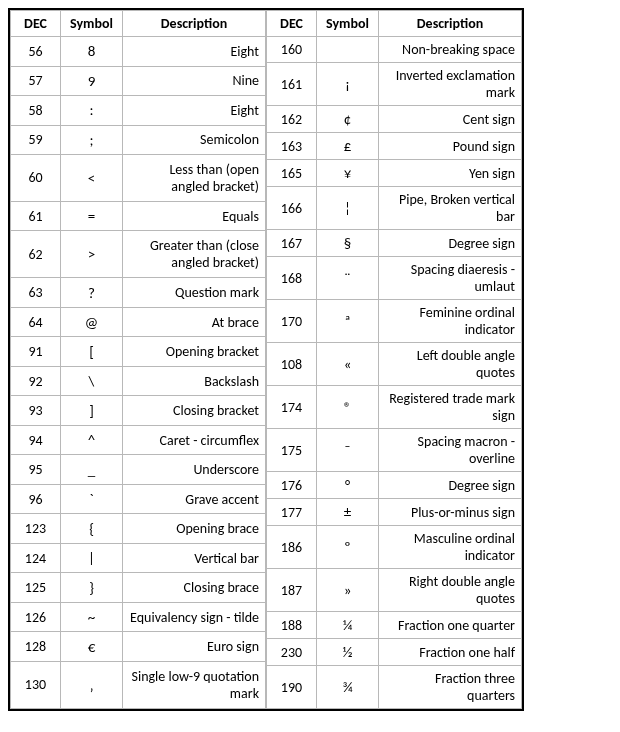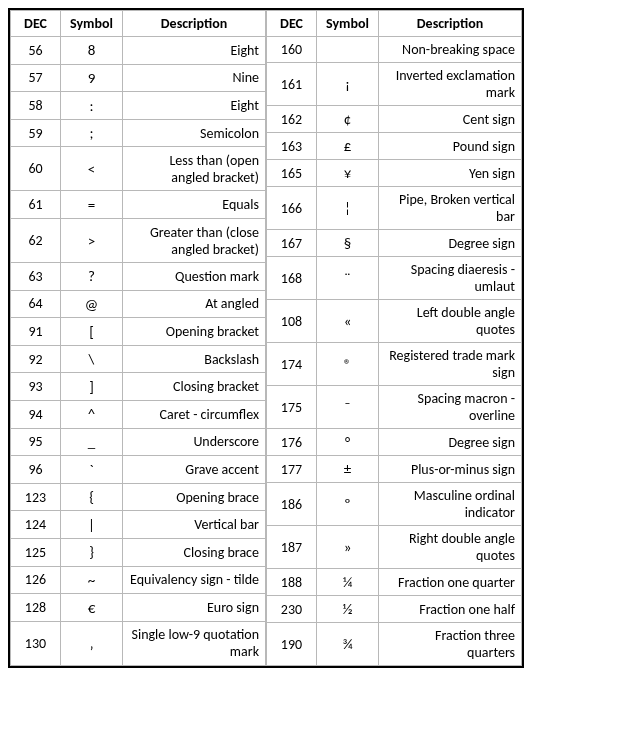--- a/index.html
+++ b/index.html
@@ -95,21 +95,21 @@
           <td class="desc">Greater than (close angled bracket)</td>
         </tr>
         <tr>
           <td class="dec">63</td>
           <td class="sym">?</td>
           <td class="desc">Question mark</td>
         </tr>
         <tr>
           <td class="dec">64</td>
           <td class="sym">@</td>
-          <td class="desc">At angled</td>
+          <td class="desc">At brace</td>
         </tr>
         <tr>
           <td class="dec">91</td>
           <td class="sym">[</td>
           <td class="desc">Opening bracket</td>
         </tr>
         <tr>
           <td class="dec">92</td>
           <td class="sym">\</td>
           <td class="desc">Backslash</td>
@@ -215,20 +215,25 @@
           <td class="dec">167</td>
           <td class="sym">§</td>
           <td class="desc">Degree sign</td>
         </tr>
         <tr>
           <td class="dec">168</td>
           <td class="sym">¨</td>
           <td class="desc">Spacing diaeresis - umlaut</td>
         </tr>
         <tr>
+          <td class="dec">170</td>
+          <td class="sym">ª</td>
+          <td class="desc">Feminine ordinal indicator</td>
+        </tr>
+        <tr>
           <td class="dec">108</td>
           <td class="sym">«</td>
           <td class="desc">Left double angle quotes</td>
         </tr>
         <tr>
           <td class="dec">174</td>
           <td class="sym">®</td>
           <td class="desc">Registered trade mark sign</td>
         </tr>
         <tr>

